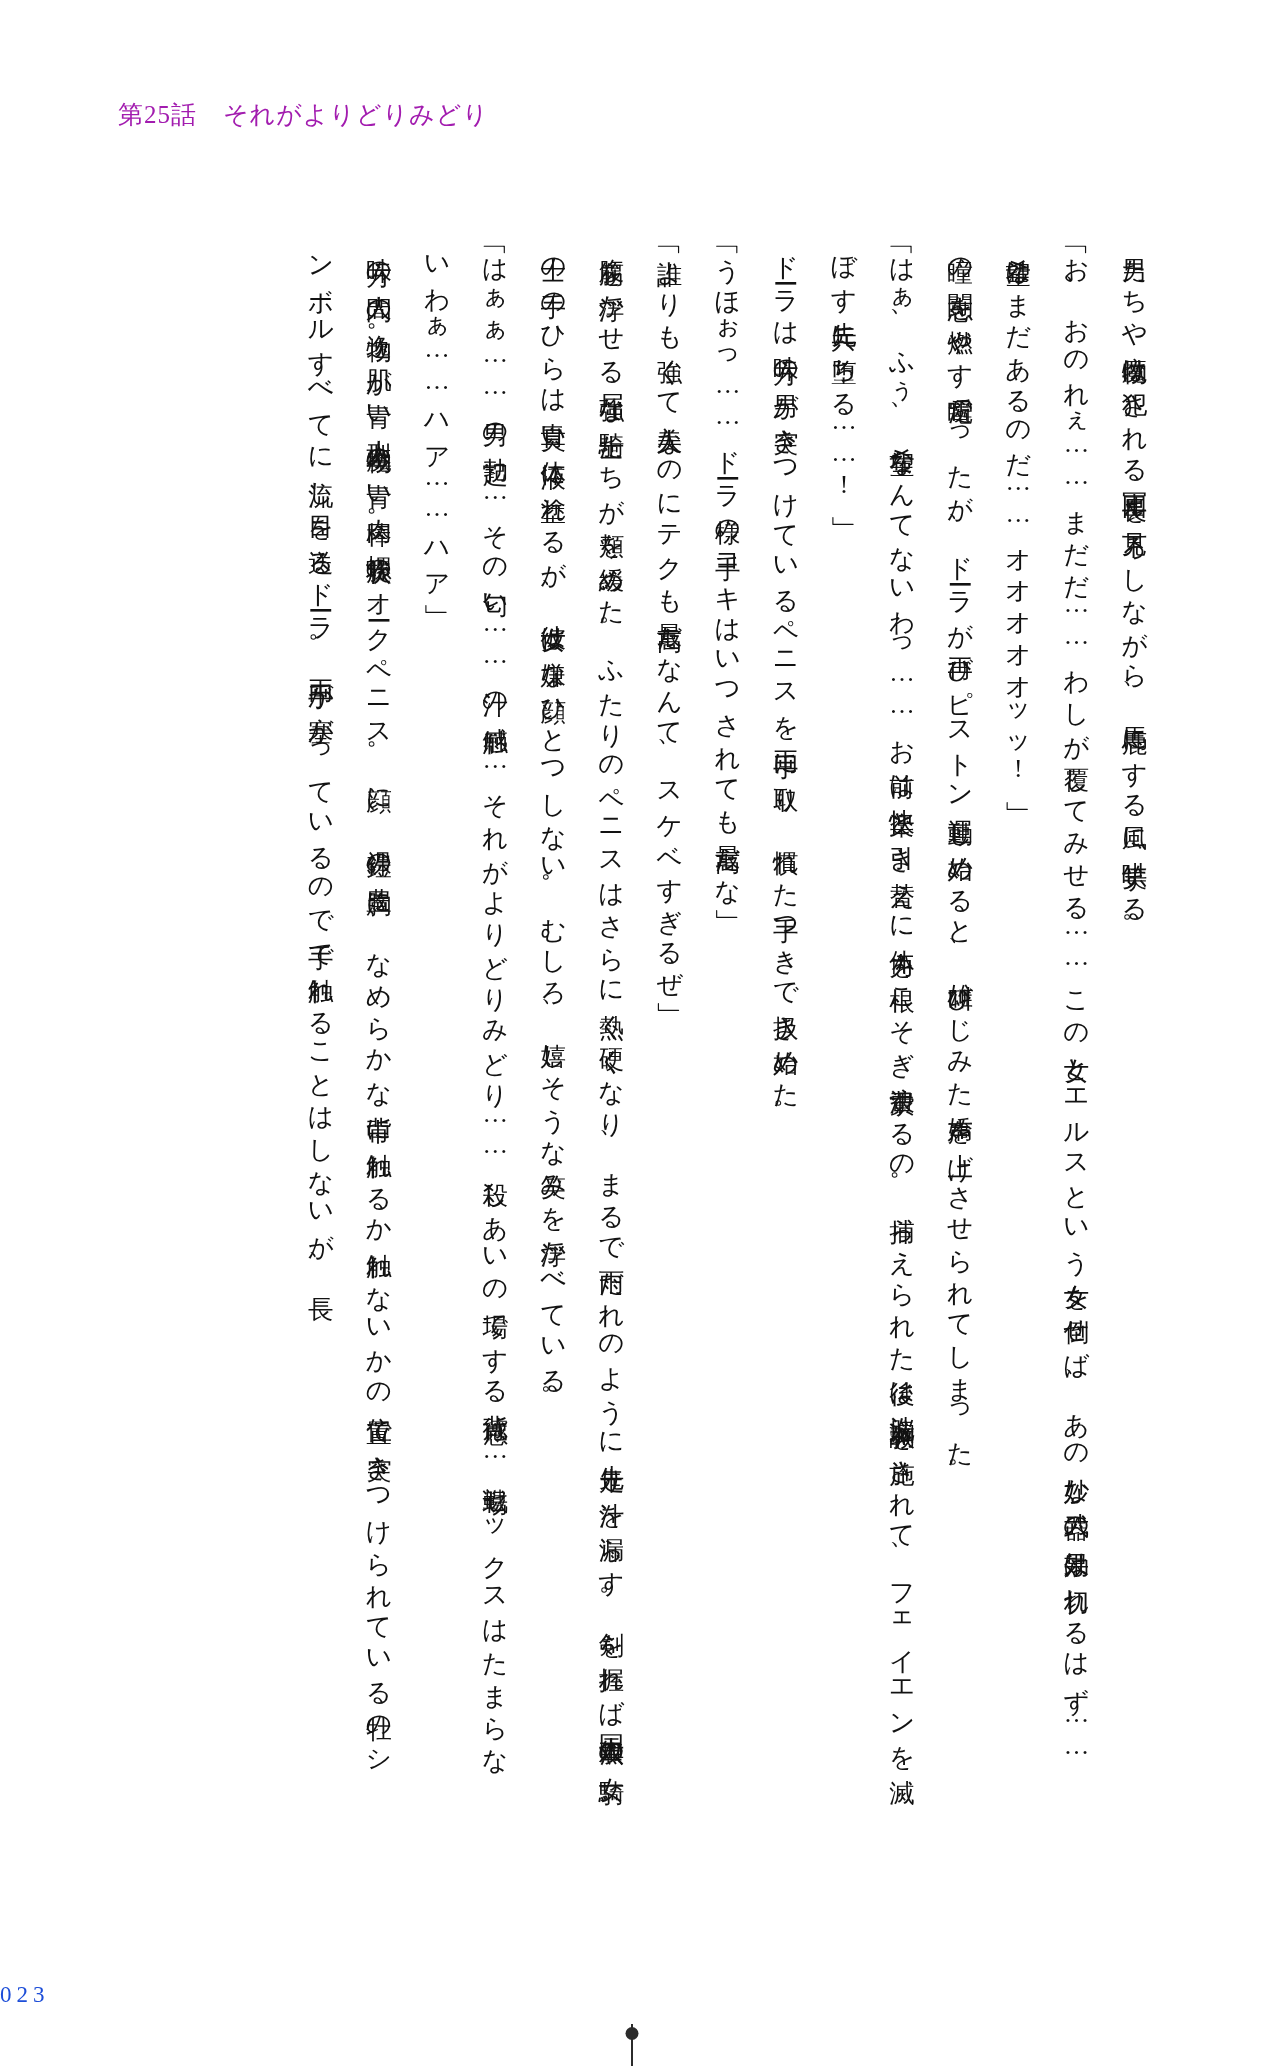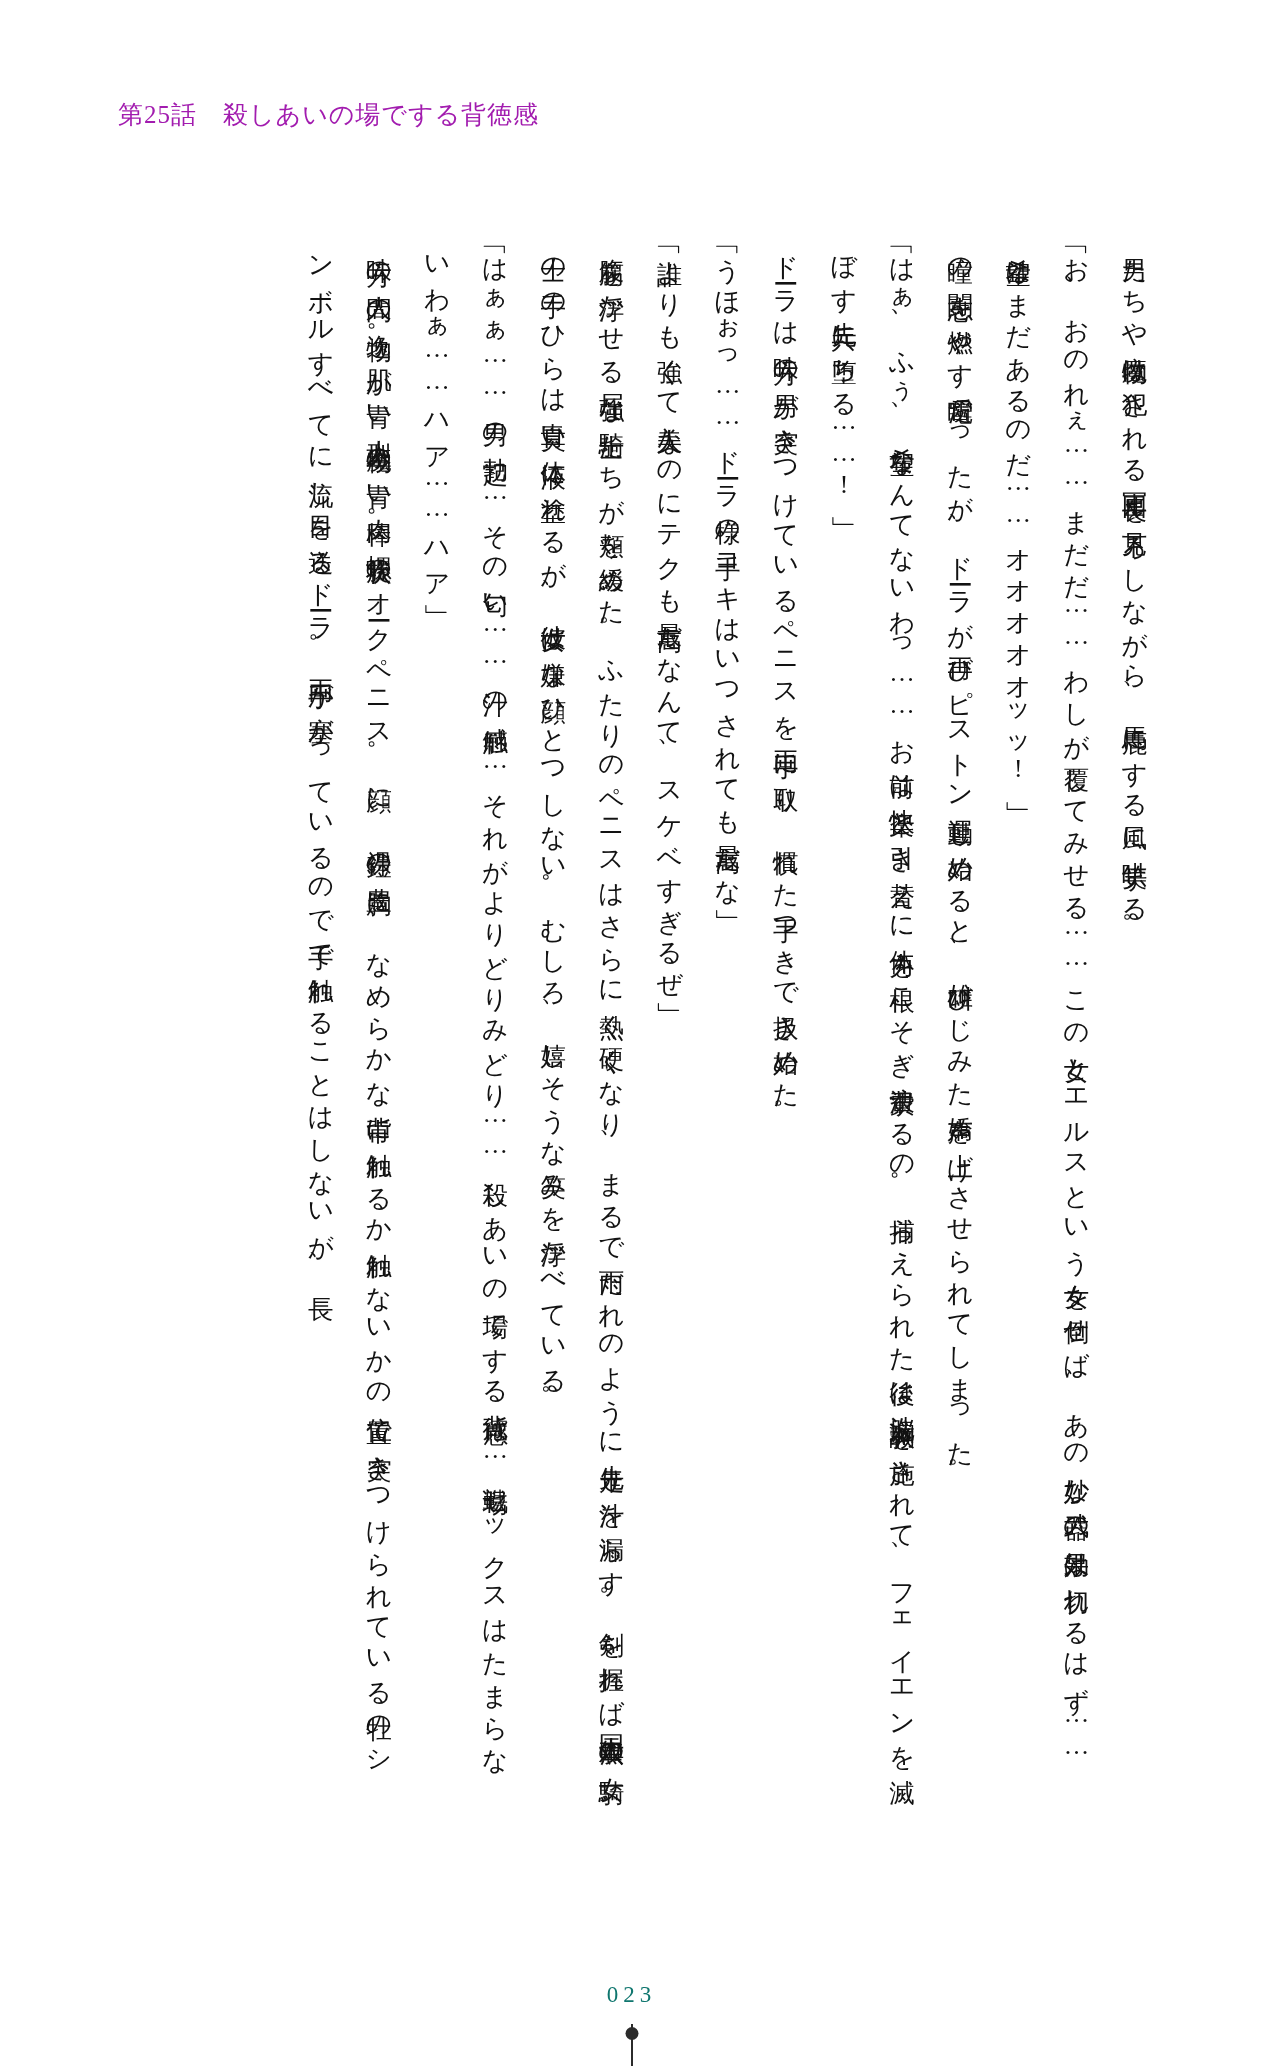--- a/index.html
+++ b/index.html
@@ -64,24 +64,23 @@
     margin: 0;
     text-indent: 0;
   }
 
   
   .folio {
     position: absolute;
     left: 0;
     right: 0;
     bottom: 58px;
-    text-align: center;
     font-size: 23px;
     letter-spacing: 0.22em;
-    color: #0f766e;
+    color: #1d4ed8;
   }
   .footer-mark {
     position: absolute;
     left: 50%;
     bottom: 0;
     transform: translateX(-50%);
     width: 2px;
     height: 42px;
     background: #2b2b2b;
   }
@@ -96,21 +95,21 @@
     background: #2b2b2b;
   }
 </style>
 </head>
 <body>
 
 <div class="page">
 
   <div class="header">
     <span class="chapter-num">第25話</span>
-    <span class="chapter-title">殺しあいの場でする背徳感</span>
+    <span class="chapter-title">それがよりどりみどり</span>
   </div>
 
   <div class="body-area">
     <div class="vtext">
       <p>男たちや魔物は犯される軍団長を見下ろしながら、馬鹿にする風に哄笑する。</p>
       <p>「お、おのれぇ……まだだ……わしが覆してみせる……この女とエルスという女を倒せば、あの妙な武器の効果は切れるはず……希望はまだあるのだ……オオオオオッッ!」</p>
       <p>瞳の闘志を燃やす瞬電だったが、ドーラが再びピストン運動し始めると、雄叫びじみた嬌声を上げさせられてしまった。</p>
       <p>「はぁ、ふぅ、希望なんてないわっ……お前は快楽と引き替えに体力を根こそぎ浪費するの。捕らえられた後は洗脳調教を施されて、フェイエンを滅ぼす先兵に堕ちる……!」</p>
       <p>ドーラは味方の男が突きつけているペニスを両手に取り、慣れた手つきで扱き始めた。</p>
       <p>「うほぉっ……ドーラ様の手コキはいつされても最高だな」</p>

